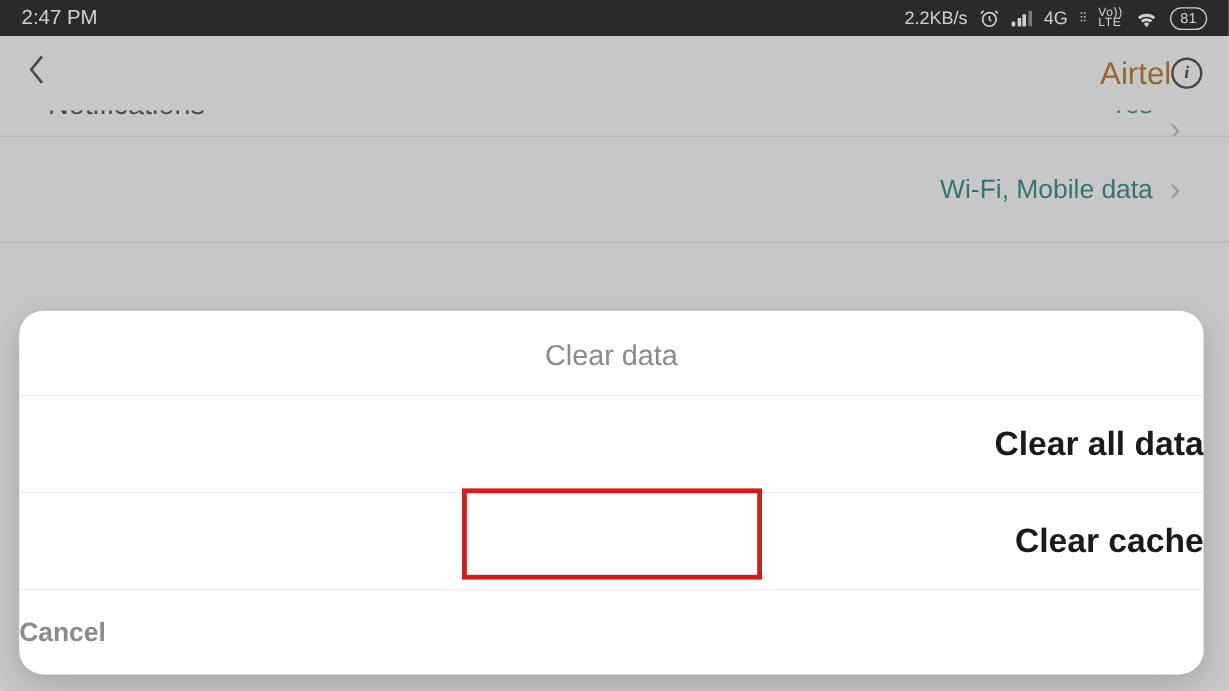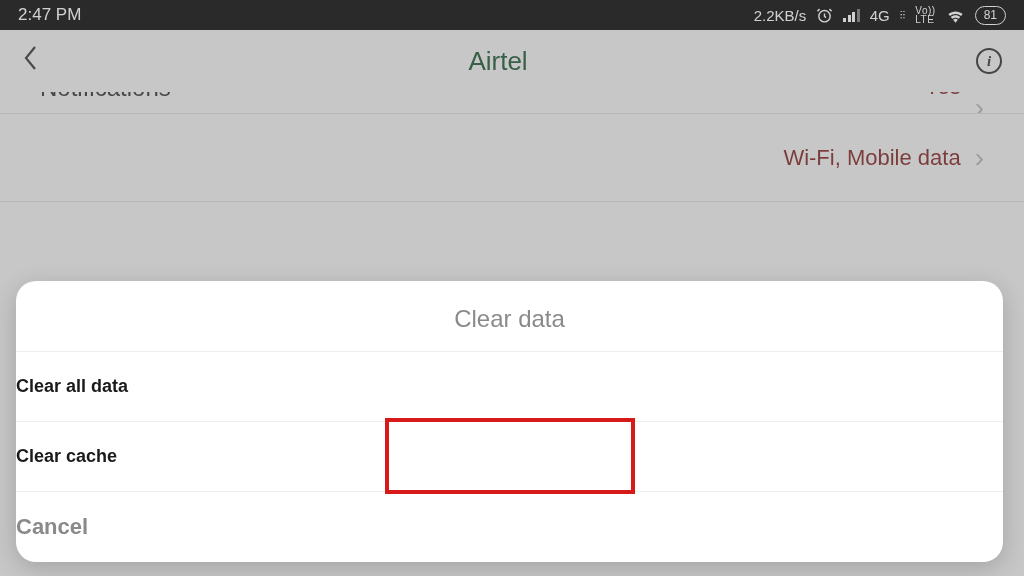--- a/index.html
+++ b/index.html
@@ -7,32 +7,32 @@
     .dim-overlay { position: absolute; inset: 0; background: rgba(120,120,120,0.35); pointer-events: none; z-index: 5; }
     .screen { width: 100%; height: 100%; background: #f2f2f2; display: flex; flex-direction: column; }
     .status-bar { height: 30px; background: #000; color: #fff; display: flex; align-items: center; padding: 0 18px; font-size: 17px; font-weight: 500; }
     .status-left { flex: 0 0 auto; }
     .status-right { flex: 1; display: flex; justify-content: flex-end; align-items: center; gap: 10px; font-size: 15px; font-weight: 500; padding-left: 10px; }
     .status-right .ico { display: inline-flex; align-items: center; }
     .battery-pill { border: 1.5px solid #fff; border-radius: 10px; padding: 0 8px; font-size: 12px; line-height: 17px; }
     .volte { font-size: 10px; line-height: 9px; letter-spacing: .5px; }
     .header { height: 62px; display: flex; align-items: center; padding: 0 22px; }
     .back { font-size: 28px; color: #323232; font-weight: 300; }
-    .title { flex: 1; text-align: center; font-size: 26px; color: #14532d; font-weight: 400; margin-left: -18px; }
+    .title { flex: 1; text-align: right; font-size: 26px; color: #a16207; font-weight: 400; margin-left: -18px; }
     .info-circle { width: 26px; height: 26px; border: 2.2px solid #2a2a2a; border-radius: 50%; display: flex; align-items: center; justify-content: center; font-size: 15px; font-weight: 700; color: #2a2a2a; font-family: serif; font-style: italic; }
     .list { flex: 1; padding: 0; }
     .row { display: flex; align-items: center; padding: 0 40px; height: 88px; border-bottom: 1px solid #d8d8d8; }
     .row.partial { height: 22px; border-bottom: 1px solid #d8d8d8; align-items: flex-start; overflow: hidden; padding-top: 0; }
     .row.partial .row-label, .row.partial .row-value { margin-top: -18px; }
     .row-label { font-size: 24px; color: #2f2f2f; }
-    .row-value { flex: 1; text-align: right; font-size: 22px; color: #7f1d1d; }
+    .row-value { flex: 1; text-align: right; font-size: 22px; color: #0f766e; }
     .chev { color: #b0b0b0; font-size: 28px; margin-left: 14px; font-weight: 300; }
     .sheet { position: absolute; left: 16px; right: 21px; bottom: 14px; background: #fff; border-radius: 20px; z-index: 10; box-shadow: 0 6px 24px rgba(0,0,0,.18); overflow: hidden; }
     .sheet-title { text-align: center; padding: 24px 0 18px; font-size: 24px; color: #8a8a8a; font-weight: 400; border-bottom: 1px solid #eee; }
-    .sheet-item { text-align: left; padding: 24px 0; font-size: 18px; color: #1a1a1a; font-weight: 700; border-bottom: 1px solid #eee; position: relative; }
+    .sheet-item { text-align: right; padding: 24px 0; font-size: 28px; color: #1a1a1a; font-weight: 700; border-bottom: 1px solid #eee; position: relative; }
     .sheet-cancel { text-align: left; padding: 22px 0; font-size: 22px; color: #8a8a8a; font-weight: 600; }
     .highlight-box { position: absolute; border: 4px solid #d61a1a; pointer-events: none; }
     .signal { display: inline-flex; align-items: flex-end; gap: 1.5px; height: 14px; }
     .signal span { width: 3px; background: #fff; }
     .signal span:nth-child(1){height:4px} .signal span:nth-child(2){height:7px} .signal span:nth-child(3){height:10px} .signal span:nth-child(4){height:13px;background:#777}
   </style>
 </head>
 <body>
 
 <div class="screen">

